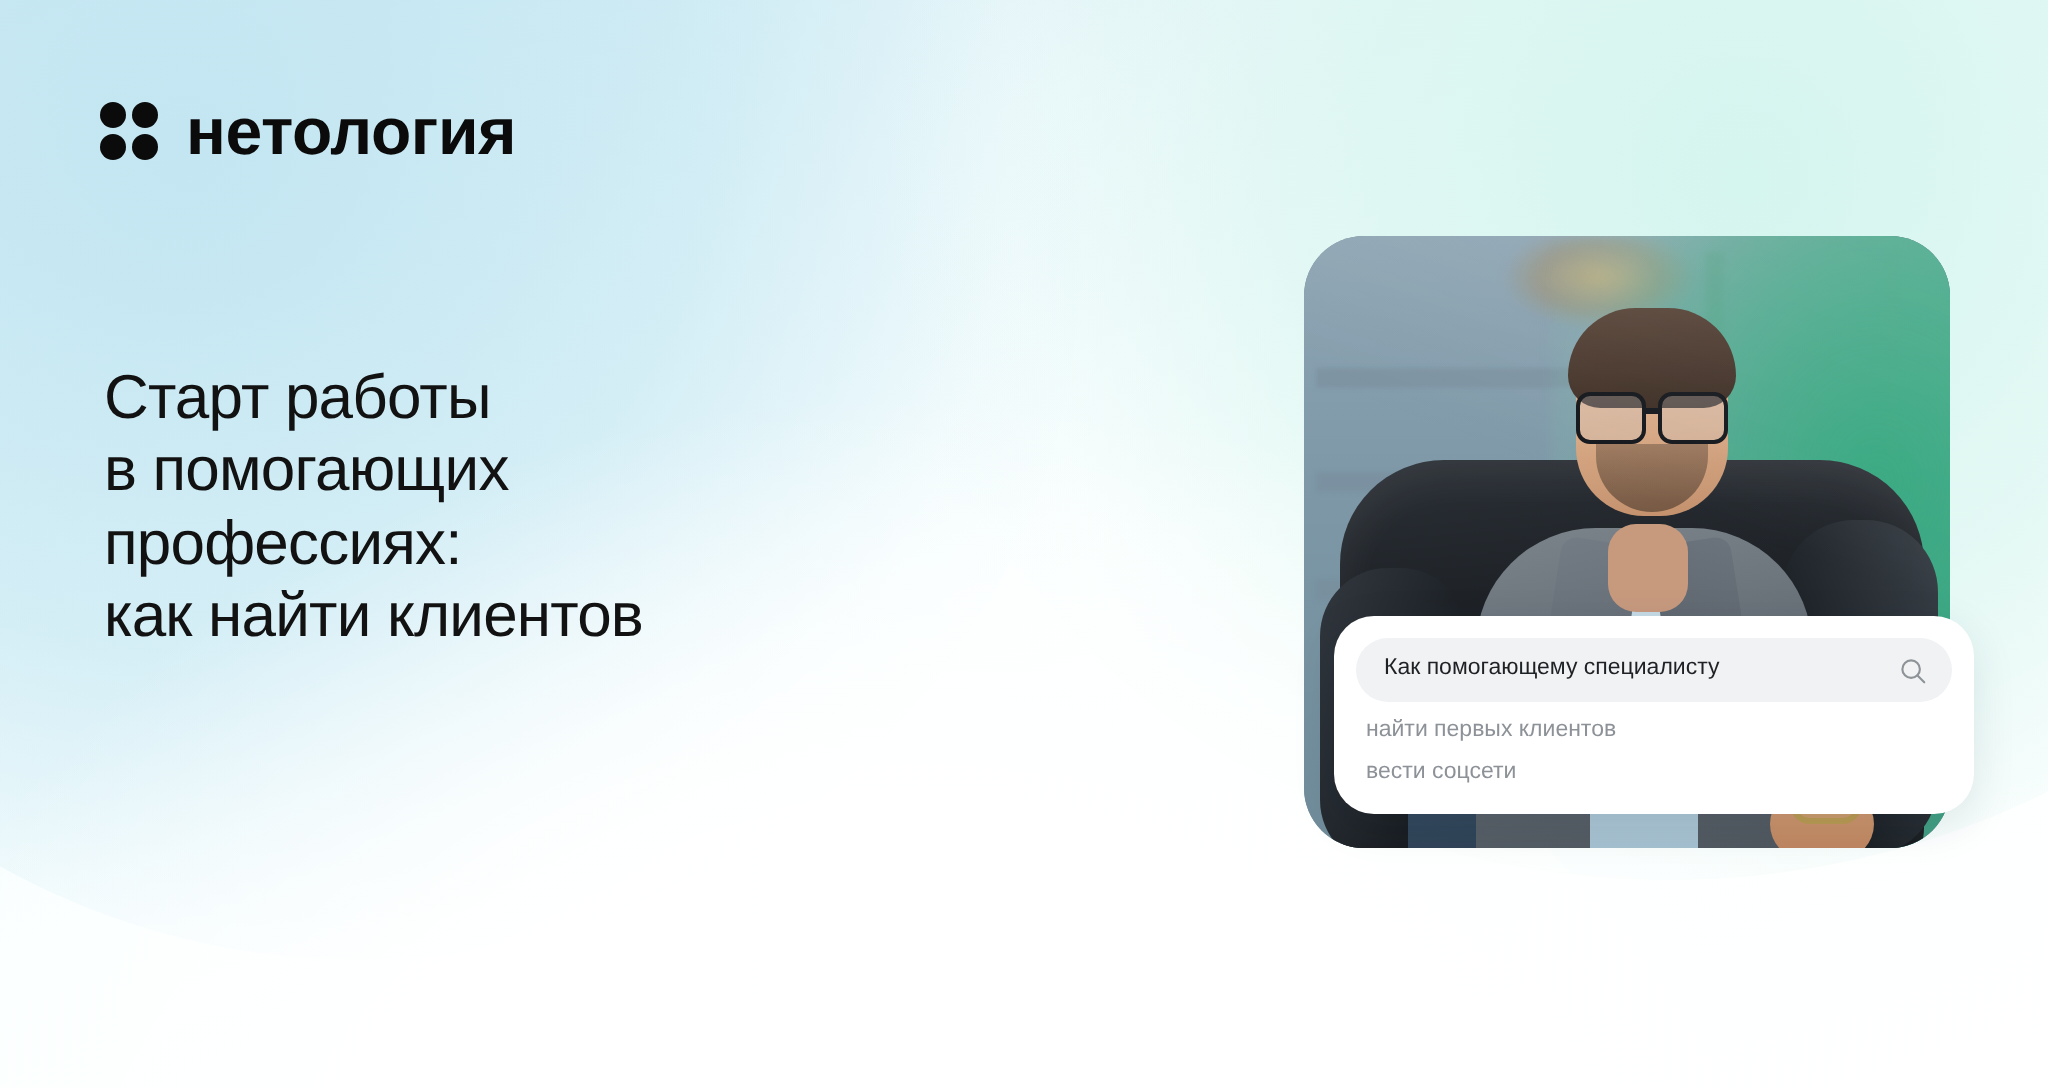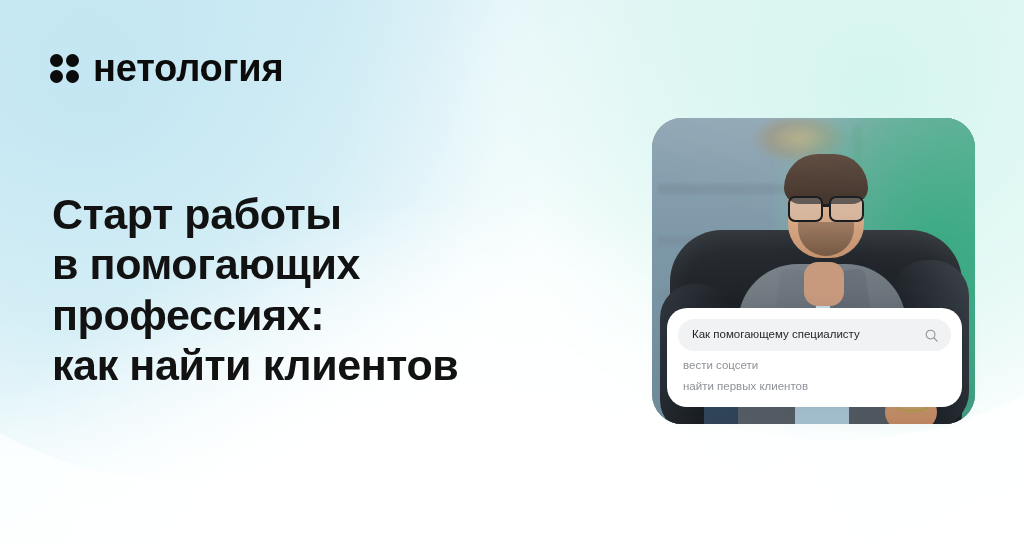--- a/index.html
+++ b/index.html
@@ -67,36 +67,36 @@
     gap: 3px;
   }
   .logo-mark i {
     display: block;
     width: 13px;
     height: 13px;
     border-radius: 50%;
     background: #0b0b0b;
   }
   .logo-word {
-    font-size: 38px;
+    font-size: 33px;
     font-weight: 700;
     letter-spacing: -0.2px;
     color: #0b0b0b;
     line-height: 1;
     white-space: nowrap;
   }
 
   
   .headline {
     position: absolute;
     left: 52px;
     top: 160px;
     width: 600px;
-    font-size: 43px;
-    font-weight: 700;
+    font-size: 31px;
+    font-weight: 400;
     line-height: 1.175;
     letter-spacing: -0.4px;
     color: #121212;
     white-space: pre-line;
   }
 
   
   .card {
     position: absolute;
     left: 652px;
@@ -339,21 +339,21 @@
     inset: 0;
     backdrop-filter: blur(0px);
     background: linear-gradient(200deg, rgba(255,255,255,0.10) 0%, rgba(255,255,255,0) 45%);
   }
 
   
   .search-panel {
     position: absolute;
     left: 667px;
     top: 308px;
-    width: 295px;
+    width: 320px;
     border-radius: 20px;
     background: #ffffff;
     padding: 11px 11px 14px 11px;
     box-sizing: border-box;
     box-shadow: 0 6px 22px rgba(20,40,60,0.10);
   }
   .search-field {
     display: flex;
     align-items: center;
     height: 32px;
@@ -449,19 +449,19 @@
 
     <div class="search-field">
       <span class="search-text" title="Как помогающему специалисту">Как помогающему специалисту</span>
       <svg class="search-icon" viewBox="0 0 24 24" fill="none">
         <circle cx="10.5" cy="10.5" r="7" stroke="currentColor" stroke-width="1.7"></circle>
         <line x1="15.6" y1="15.6" x2="21" y2="21" stroke="currentColor" stroke-width="1.7" stroke-linecap="round"></line>
       </svg>
     </div>
 
     <ul class="suggestions">
+      <li>найти первых клиентов</li>
       <li>вести соцсети</li>
-      <li>найти первых клиентов</li>
     </ul>
 
   </div>
 
 </div>
 
 </body></html>

